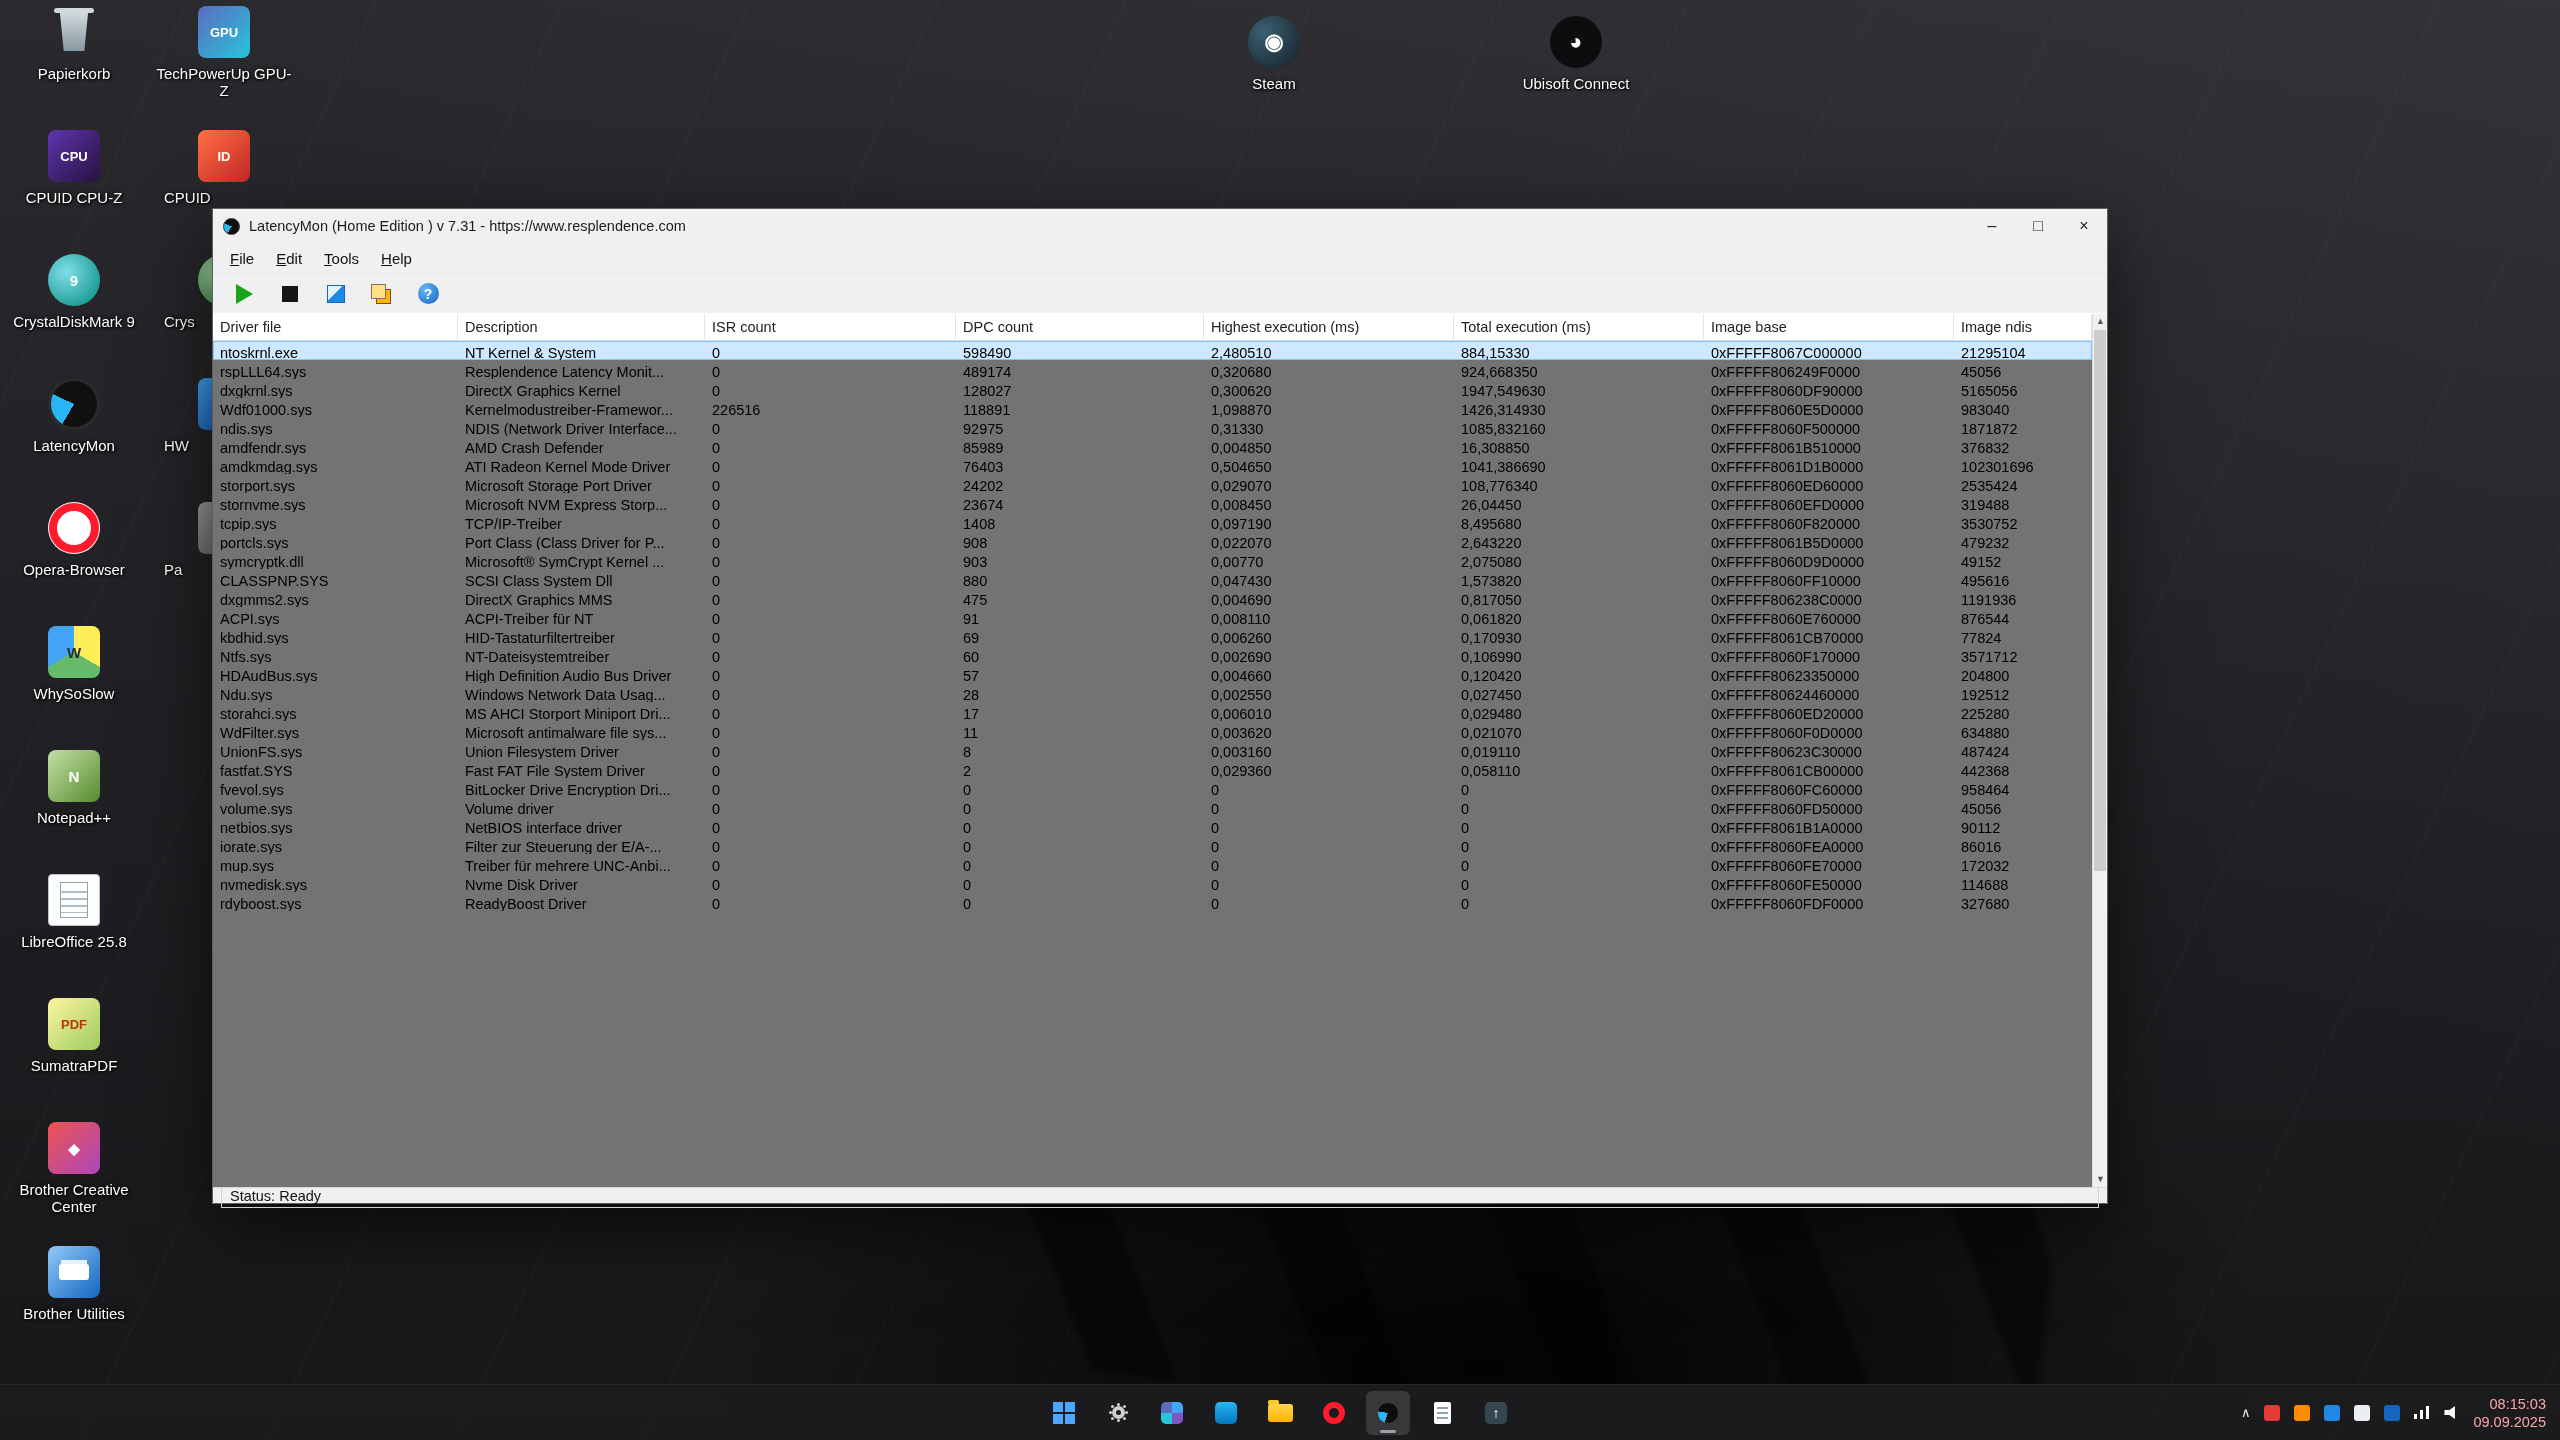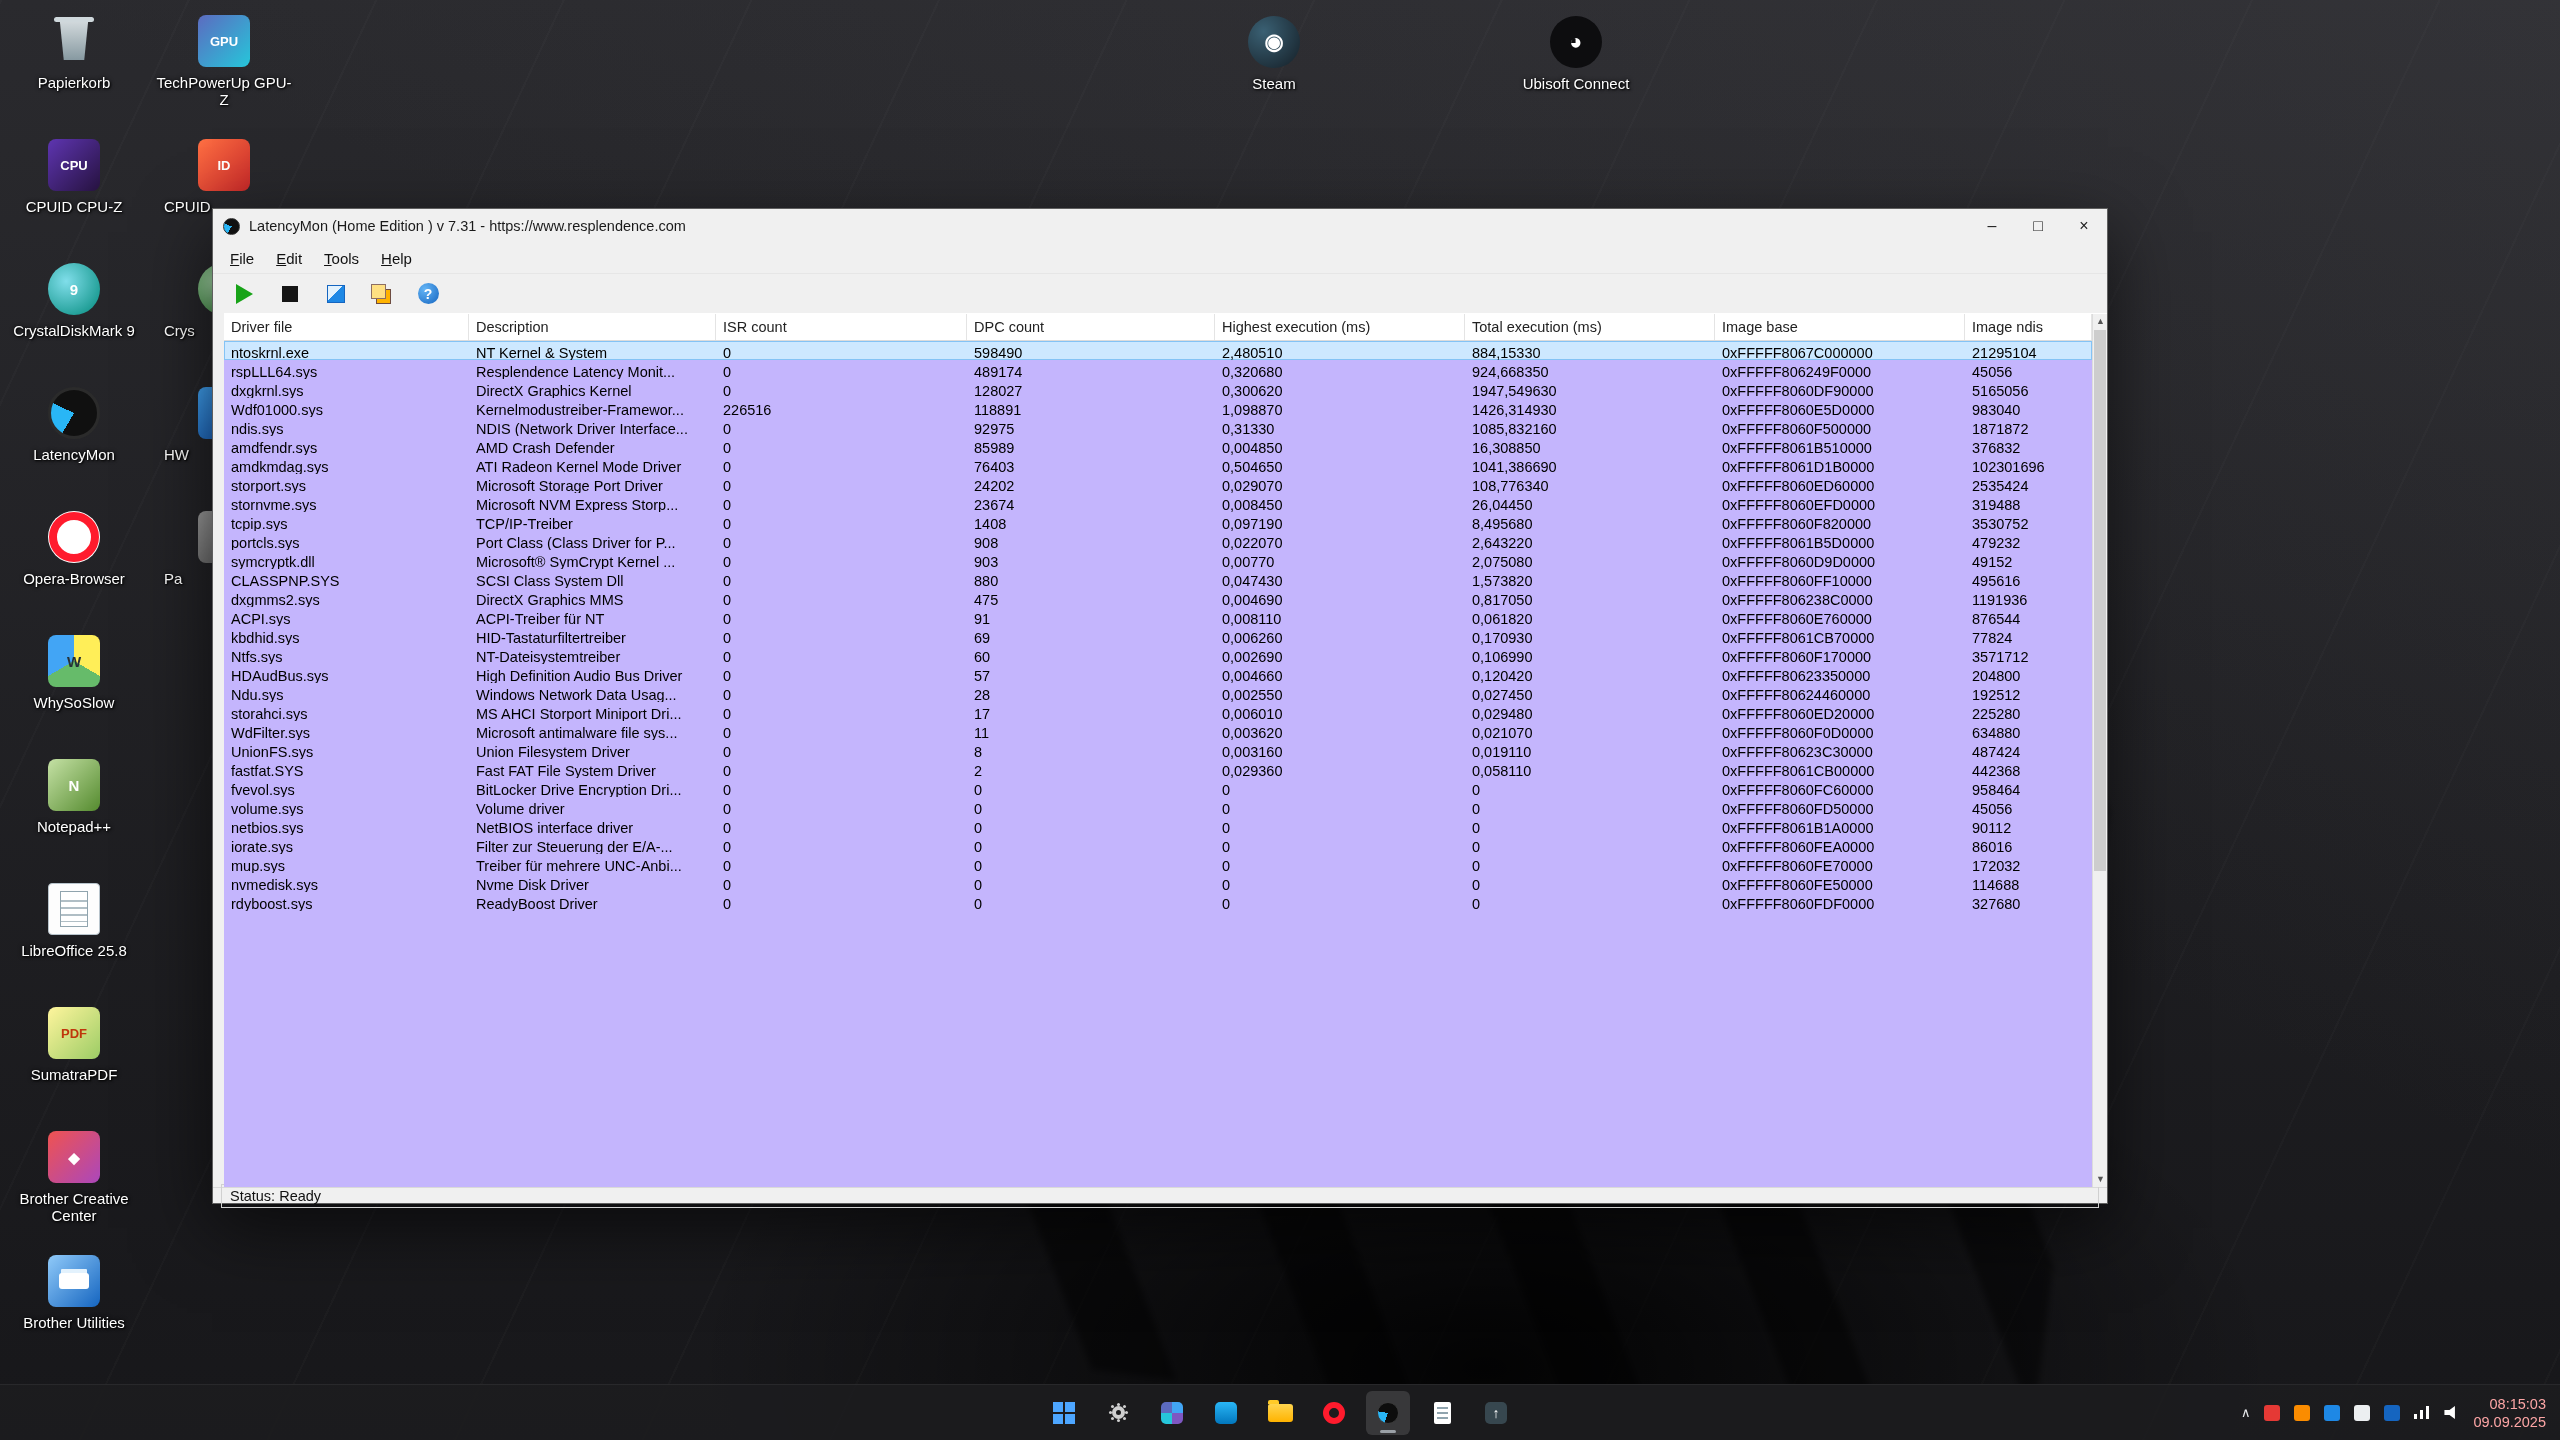--- a/index.html
+++ b/index.html
@@ -15,21 +15,21 @@
       repeating-linear-gradient(115deg, rgba(255,255,255,.018) 0 2px, transparent 2px 170px),
       linear-gradient(#2a2a2e, #17171a);
   }
   .desktop::before {
     content:""; position:absolute; left:38%; top:50%; width:1100px; height:700px;
     background:repeating-linear-gradient(62deg, transparent 0 140px, rgba(0,0,0,.45) 140px 215px);
     transform:rotate(7deg); filter:blur(3px); pointer-events:none;
   }
 
   
-  .icon-col { position:absolute; top:9px; width:120px; z-index:1; }
+  .icon-col { position:absolute; top:0; width:120px; z-index:1; }
   .col1 { left:14px; } .col2 { left:164px; }
   .desk-icon { width:120px; height:112px; margin-bottom:12px; display:flex; flex-direction:column; align-items:center; cursor:default; }
   .di-img { width:52px; height:52px; margin-top:6px; border-radius:8px; display:flex; align-items:center; justify-content:center; position:relative; }
   .di-glyph { color:#fff; font-weight:bold; font-size:15px; text-align:center; line-height:1; }
   .di-label { margin-top:7px; width:140px; text-align:center; font-size:15px; line-height:17px; color:#fff;
               text-shadow:1px 1px 2px #000, 0 0 4px rgba(0,0,0,.9); word-wrap:break-word; }
   .desk-icon.clipped .di-label { text-align:left; align-self:flex-start; margin-left:0; width:120px; }
   .top-icons .desk-icon { position:absolute; }
   .pos-steam { left:1214px; top:10px; } .pos-ubi { left:1516px; top:10px; }
 
@@ -87,21 +87,21 @@
   .tbi-copy { width:15px; height:15px; background:#ffe082; border:1px solid #8d6e63; box-shadow:5px 5px 0 -1px #ffb300, 5px 5px 0 0 #6d4c41; margin:-4px 4px 0 -4px; }
   .tbi-help { width:21px; height:21px; border-radius:50%; background:radial-gradient(circle at 32% 30%, #64b5f6, #1565c0);
     color:#fff; font-weight:bold; font-size:14px; display:flex; align-items:center; justify-content:center; }
 
   .tabstrip { height:36px; flex:none; display:flex; align-items:flex-end; padding-left:8px; background:#f0f0f0; position:relative; }
   .tabstrip::after { content:""; position:absolute; left:0; right:0; bottom:0; height:1px; background:#d9d9d9; }
   .tab { border:1px solid #d9d9d9; border-bottom:none; background:#f0f0f0; padding:4px 13px 5px;
     margin-right:2px; font-size:15px; position:relative; z-index:1; }
   .tab.active { background:#fff; padding-top:6px; padding-bottom:7px; z-index:3; }
 
-  .table-area { flex:1; background:#c4b5fd; position:relative; overflow:hidden; border-top:1px solid #fff;margin-left:11px; }
+  .table-area { flex:1; background:#737373; position:relative; overflow:hidden; border-top:1px solid #fff; }
   .lv { margin-right:15px; }
   .lv-header { display:flex; height:27px; background:#fff; border-bottom:1px solid #dcdcdc; }
   .hcell { font-size:14.5px; color:#222; line-height:26px; padding-left:7px; border-right:1px solid #e4e4e4;
     white-space:nowrap; overflow:hidden; flex:none; }
   .lv-row { display:flex; height:19px; }
   .cell { font-size:14.5px; line-height:25px; padding-left:7px; white-space:nowrap; overflow:hidden; flex:none; color:#000; }
   .c0{width:245px;} .c1{width:247px;} .c2{width:251px;} .c3{width:248px;} .c4{width:250px;} .c5{width:250px;} .c6{width:250px;} .c7{width:140px; flex:1;}
   .lv-row.selected { background:#cde8ff; box-shadow:inset 0 0 0 1px #84c3f5; }
 
   .vscroll { position:absolute; top:0; right:0; width:15px; bottom:0; background:#f0f0f0; border-left:1px solid #dcdcdc; }

